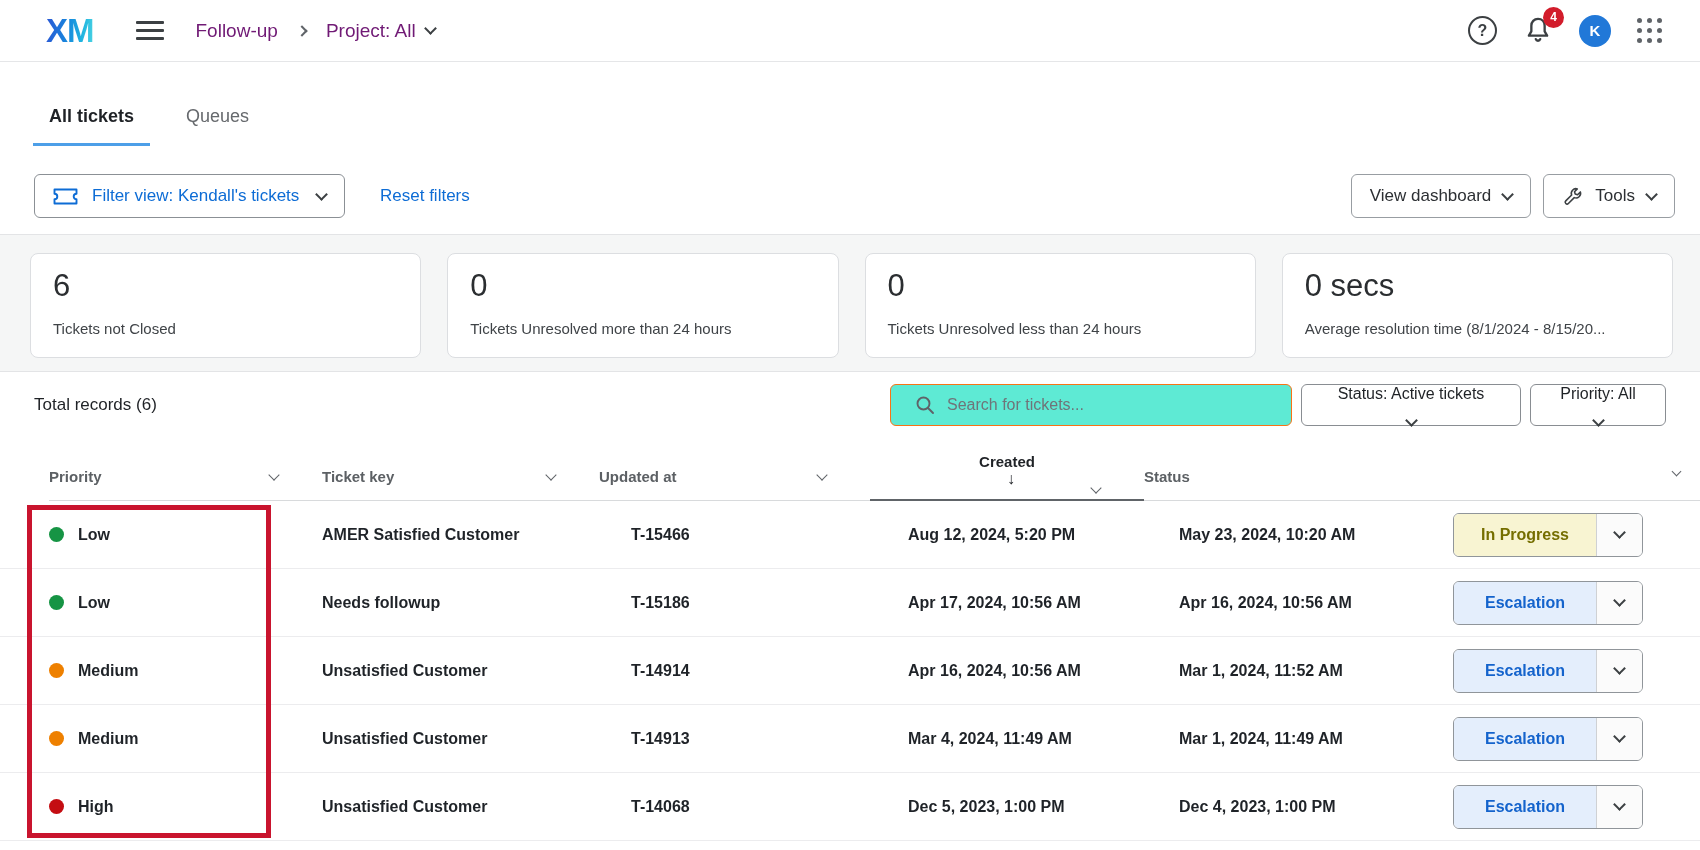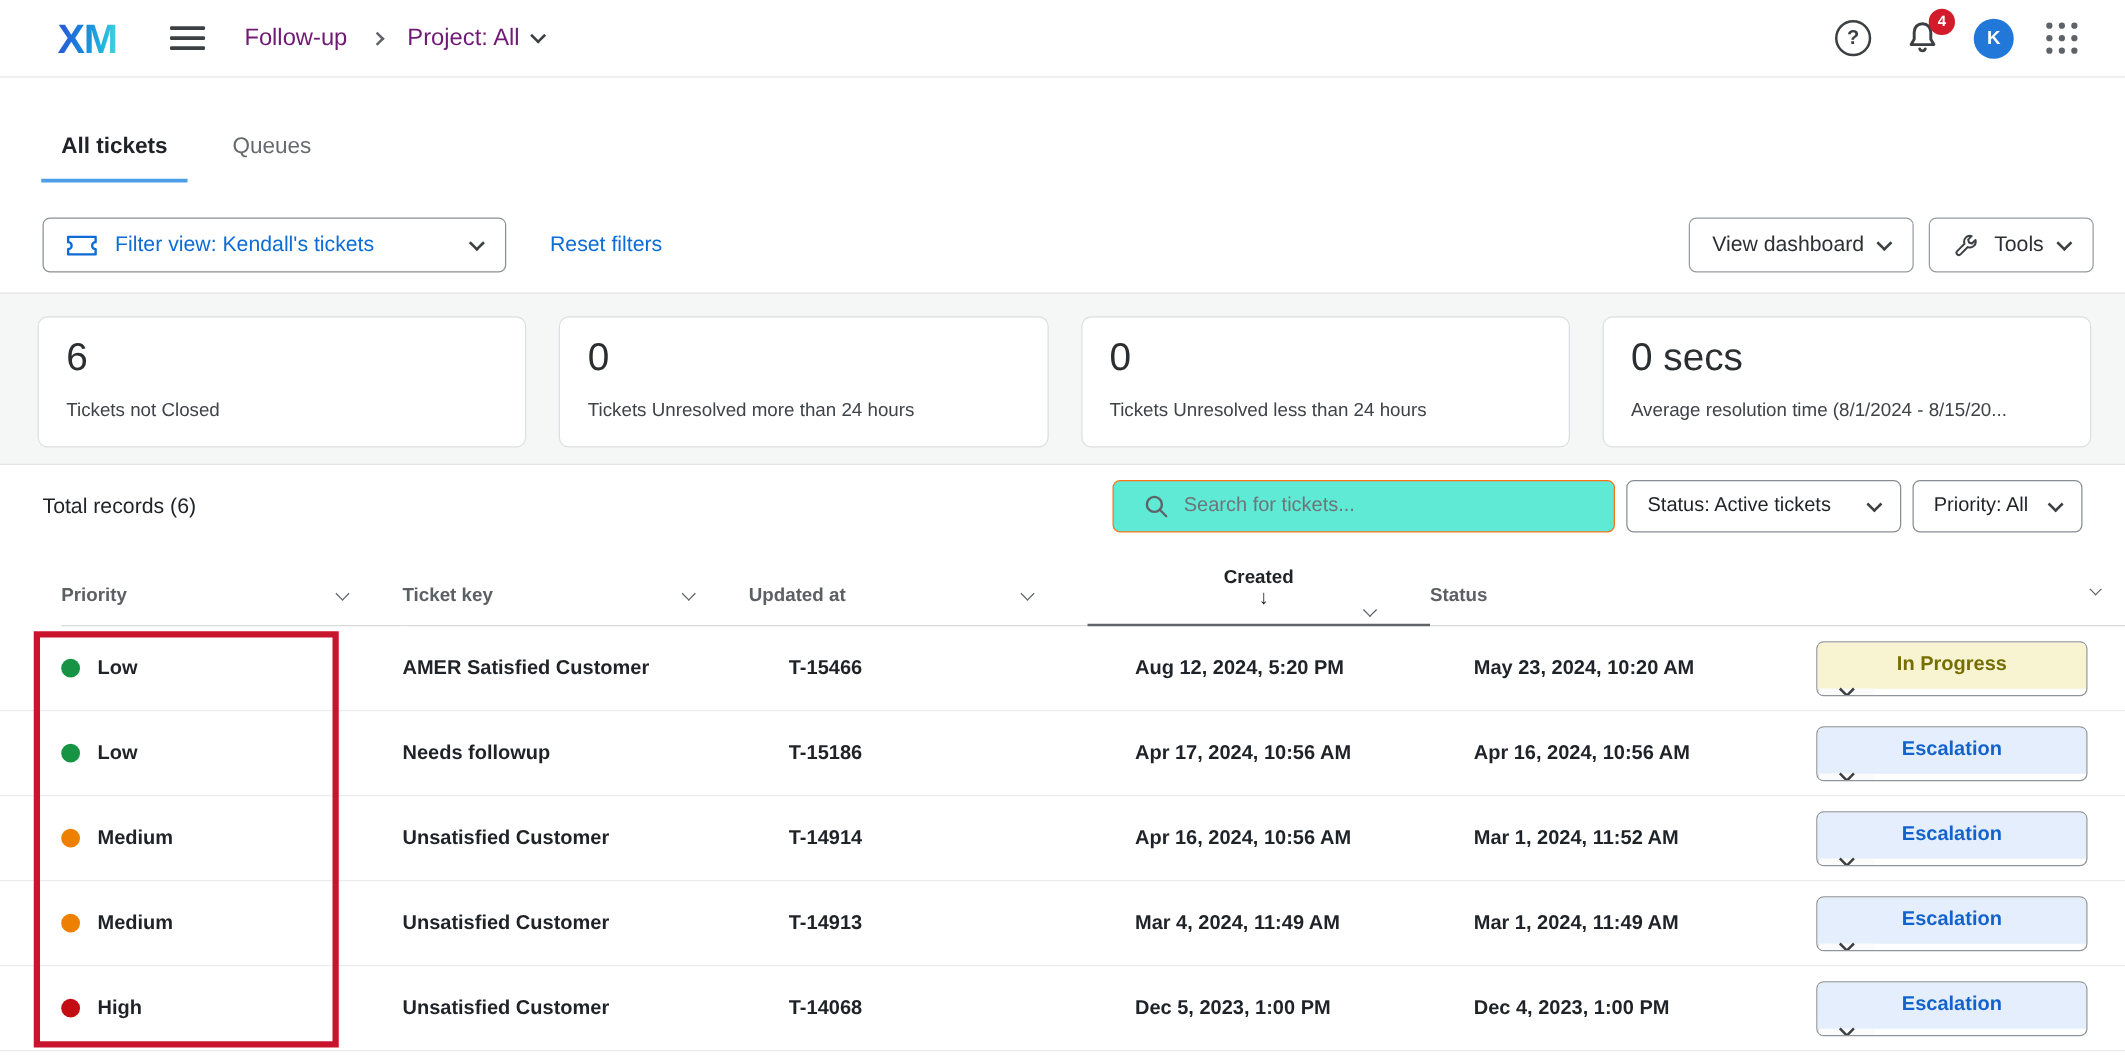--- a/index.html
+++ b/index.html
@@ -35,21 +35,21 @@
   .grid-icon i { width:5px; height:5px; background:#5f6368; border-radius:50%; }
 
   
   .tabsbar { display:flex; gap:20px; margin:44px 0 0 33px; }
   .tab { font-size:18px; color:#66696d; padding:0 16px 16px 16px; cursor:pointer;
     border-bottom:3px solid transparent; }
   .tab.active { color:#1f2226; font-weight:700; border-bottom-color:#4d9fe8; }
 
   
   .filterbar { display:flex; align-items:center; margin:28px 25px 0 34px; height:44px; }
-  .filterview-btn { width:371px; height:44px; border:1px solid #8b9095; border-radius:6px;
+  .filterview-btn { width:311px; height:44px; border:1px solid #8b9095; border-radius:6px;
     background:#fff; display:flex; align-items:center; padding:0 18px; cursor:pointer; }
   .filterview-btn .label { color:#0d6cd5; font-size:17px; margin-left:14px; }
   .filterview-btn .chev { margin-left:auto; }
   .reset-link { color:#0d6cd5; font-size:17px; margin-left:35px; cursor:pointer; }
   .btn { height:44px; border:1px solid #989da2; border-radius:6px; background:#fff;
     display:flex; align-items:center; gap:12px; padding:0 18px; font-size:17px; color:#2c2f33; cursor:pointer; }
   .btn + .btn { margin-left:12px; }
 
   
   .stats { margin-top:16px; background:#f5f6f6; border-top:1px solid #e3e4e6;
@@ -62,21 +62,21 @@
   
   .recordsbar { display:flex; align-items:center; margin:12px 34px 0 34px; height:42px; }
   .total-records { font-size:17px; color:#1f2226; }
   .search-box { width:402px; height:42px; border:1px solid #f97316; border-radius:6px;
     background:#5eead4; display:flex; align-items:center; padding:0 24px; }
   .search-box input { border:none; outline:none; font-size:16px; color:#1f2226; flex:1;
     margin-left:12px; font-family:"Liberation Sans", sans-serif; background:transparent; }
   .search-box input::placeholder { color:#6f7479; }
   .dd-btn { height:42px; border:1px solid #898d92; border-radius:6px; background:#fff;
     display:flex; align-items:center; justify-content:space-between; padding:0 16px;
-    font-size:16px; color:#1f2226; cursor:pointer; margin-left:9px; }
+    font-size:16px; color:#1f2226; cursor:pointer; margin-left:9px;flex-direction:column; }
   .dd-status { width:220px; }
   .dd-priority { width:136px; }
 
   
   .tablehead { display:flex; margin-top:27px; height:48px; padding-left:49px; }
   .hcell { display:flex; align-items:center; font-size:15px; font-weight:600; color:#5c6064;
     border-bottom:1px solid #d8dadc; height:100%; cursor:pointer; }
   .hcell .chev { width:8px; height:8px; border-width:1.8px; border-color:#5f6368;
     margin-left:auto; margin-right:44px; }
   .hcell.sorted { color:#1f2226; font-weight:700; border-bottom:2px solid #606468;flex-direction:column; }
@@ -85,22 +85,22 @@
   .c4 { width:271px; } .c5 { width:274px; } .c6 { flex:1; }
 
   .trow { display:flex; align-items:center; height:68px; padding-left:49px;
     border-bottom:1px solid #ececee; font-size:16px; color:#1f2328;font-weight:bold; }
   .cell { display:flex; align-items:center; }
   .dot { width:15px; height:15px; border-radius:50%; margin-right:14px; flex:none; }
   [data-level="low"]    .dot { background:#169444; }
   [data-level="medium"] .dot { background:#ee8000; }
   [data-level="high"]   .dot { background:#c40d12; }
 
-  .badge { width:217px; height:44px; border:1px solid #90959a; border-radius:6px;
-    display:flex; overflow:hidden; background:#fff; cursor:pointer;flex-direction:column; }
+  .badge { width:190px; height:44px; border:1px solid #90959a; border-radius:6px;
+    display:flex; overflow:hidden; background:#fff; cursor:pointer; }
   .badge-label { flex:1; display:flex; align-items:center; justify-content:center;
     font-size:16px; }
   [data-status="in-progress"] .badge-label { background:#f8f4d2; color:#756e00; }
   [data-status="escalation"]  .badge-label { background:#e4eefc; color:#1463cc; }
   .badge-chev { width:46px; background:#fbfbfb; border-left:1px solid #cfd1d4;
     display:flex; align-items:center; justify-content:center; }
 
   
   .annotation-box { position:absolute; left:27px; top:505px; width:244px; height:333px;
     border:5px solid #c9142e; pointer-events:none; z-index:10; }

